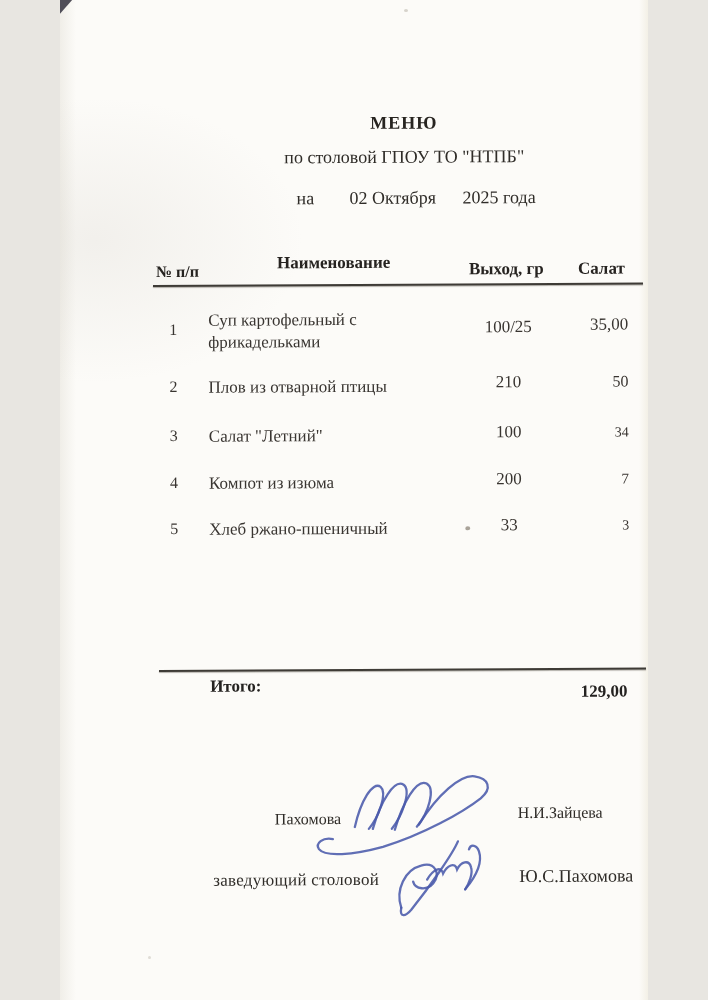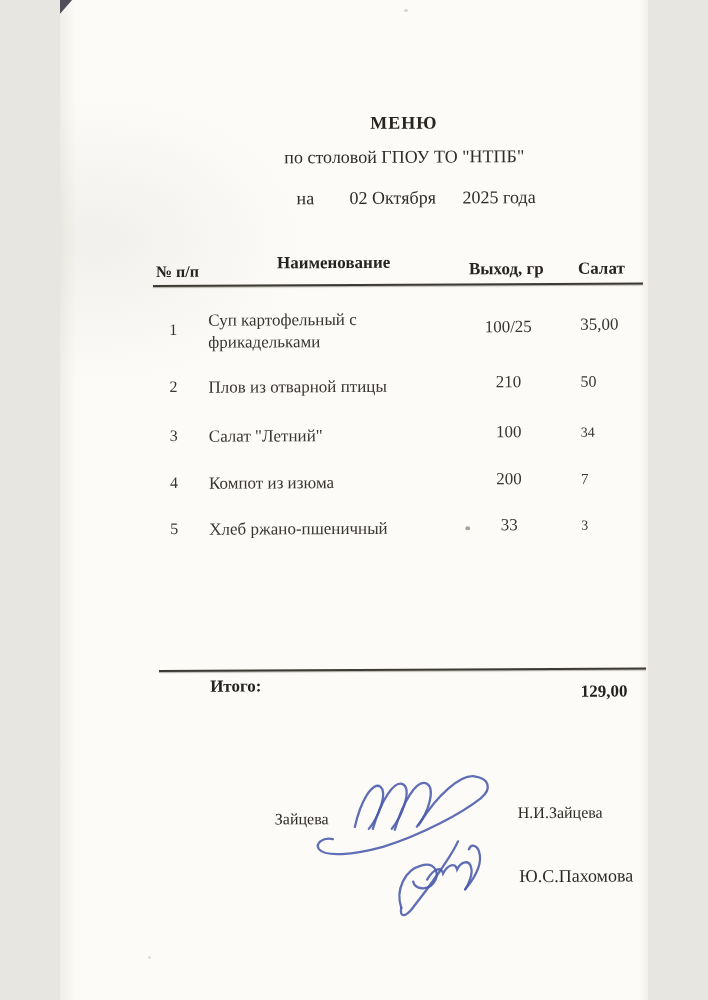--- a/index.html
+++ b/index.html
@@ -24,21 +24,21 @@
   .abs{position:absolute;}
   .doc-title{font-weight:bold;font-size:18px;letter-spacing:1px;color:#272420;}
   .doc-subtitle{font-size:18px;color:#2f2c28;}
   .date-part{font-size:18px;color:#2f2c28;}
   .th{font-weight:bold;font-size:17px;color:#262320;}
   .rule{height:2px;background:#3e3b36;box-shadow:0 1px 1px rgba(90,84,76,.45);}
   .cell{font-size:17px;color:#393531;}
   .num-cell{left:100px;width:26px;text-align:center;font-size:16px;}
   .name-cell{left:148px;width:210px;line-height:22px;}
   .out-cell{left:402px;width:92px;text-align:center;}
-  .price-cell{left:520px;width:72px;text-align:left;}
+  .price-cell{left:496px;width:72px;text-align:right;}
   .total-label{font-weight:bold;font-size:17px;color:#242220;}
   .total-value{font-weight:bold;font-size:17px;color:#242220;}
   .sig-label{font-size:16px;color:#2f2c28;}
   .sig-name{font-size:16px;color:#2f2c28;}
   .ink{stroke:#4a5aab;fill:none;stroke-width:2.3;stroke-linecap:round;opacity:.88;}
   .corner-artifact{
     left:-2px;top:-3px;width:15px;height:21px;
     background:#504e58;
     clip-path:polygon(0 0,100% 0,0 100%);
     transform:rotate(6deg);
@@ -100,29 +100,30 @@
       <div class="abs cell name-cell" style="top:519px;">Хлеб ржано-пшеничный</div>
       <div class="abs speck" style="left:404px;top:528px;width:5px;height:4px;background:#8d857a;opacity:.75;"></div>
       <div class="abs cell out-cell" style="top:517px;">33</div>
       <div class="abs cell price-cell" style="top:520px;font-size:14px;">3</div>
     </div>
 
     <div class="abs rule" style="left:97px;top:670px;width:487px;"></div>
     <div class="abs total-label" style="left:148px;top:677px;">Итого:</div>
     <div class="abs total-value" style="left:506px;top:684px;width:72px;text-align:center;">129,00</div>
 
-    <div class="abs sig-label" style="left:212px;top:811px;">Зайцева</div>
+    <div class="abs sig-label" style="left:212px;top:811px;">Пахомова</div>
     <svg class="abs" style="left:240px;top:768px;" width="215" height="100" viewBox="0 0 215 100">
       <path class="ink" d="M52,60 C58,34 70,14 78,20 C85,26 76,50 66,62"></path>
       <path class="ink" d="M70,62 C78,34 92,12 101,18 C109,24 99,50 89,62"></path>
       <path class="ink" d="M92,63 C100,36 114,12 124,17 C133,22 126,46 114,60"></path>
       <path class="ink" d="M116,58 C135,28 158,8 172,10 C186,12 190,22 178,32 C160,46 120,68 80,80 C50,88 22,90 16,82 C12,76 20,70 30,72"></path>
     </svg>
     <div class="abs sig-name" style="left:455px;top:806px;">Н.И.Зайцева</div>
 
+    <div class="abs sig-label" style="left:150px;top:871px;font-size:17px;letter-spacing:.3px;">заведующий столовой</div>
     <svg class="abs" style="left:318px;top:833px;" width="130" height="95" viewBox="0 0 130 95">
       <path class="ink" d="M77,10 C72,22 48,56 30,78 C24,85 18,86 20,76"></path>
       <path class="ink" d="M20,76 C14,58 24,38 40,34 C54,30 60,42 52,52 C46,59 34,58 32,50"></path>
       <path class="ink" d="M46,48 C52,38 60,34 62,42 C66,34 74,30 76,38 C80,30 88,28 90,36 C92,42 88,52 84,58"></path>
       <path class="ink" d="M84,58 C94,46 102,32 98,20 C96,14 90,12 88,18"></path>
     </svg>
     <div class="abs sig-name" style="left:456px;top:868px;font-size:18px;">Ю.С.Пахомова</div>
 
   </div>
 </div>

